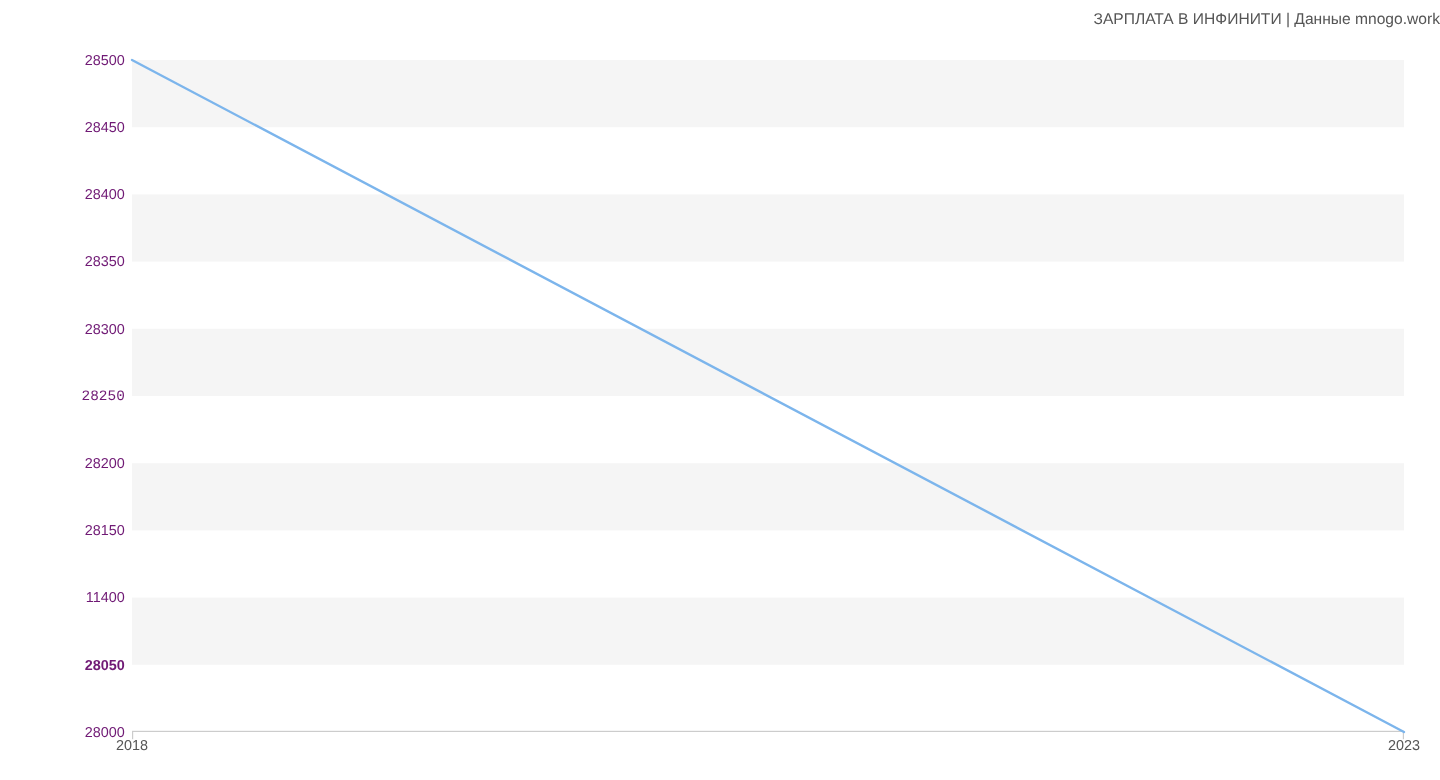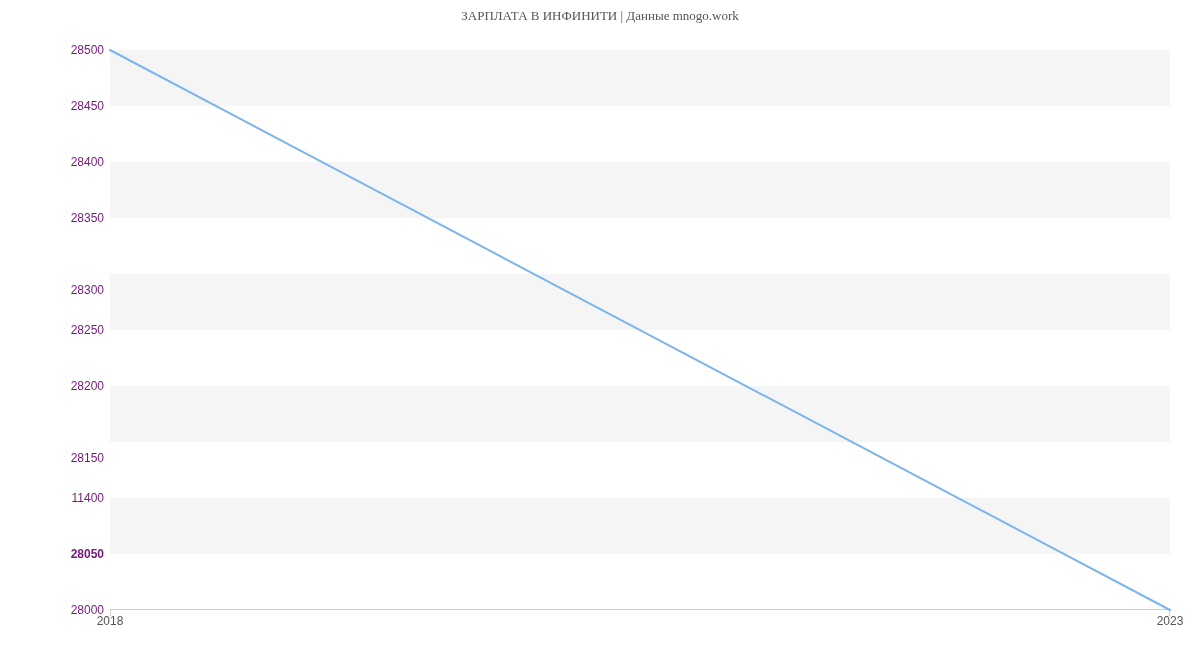--- a/index.html
+++ b/index.html
@@ -10,24 +10,23 @@
     background: #ffffff;
     font-family: Arial, Helvetica, sans-serif;
     color: #555555;
     font-size: 12px;
   }
   .title {
     position: absolute;
     top: 8px;
     left: 0;
     width: 1200px;
-    text-align: center;
+    text-align: right;
     font-size: 13px;
     color: #555555;
-    font-family: Liberation Serif, serif;
   }
   .plot-area {
     position: absolute;
     left: 110px;
     top: 50px;
     width: 1060px;
     height: 560px;
   }
   .band {
     position: absolute;
@@ -82,22 +81,22 @@
 
   <svg class="line-svg" viewBox="0 0 1060 560" preserveAspectRatio="none">
     <polyline id="series-line" fill="none" stroke-width="2" stroke-linejoin="round" stroke-linecap="round" points="0.0,0.0 1060.0,560.0" stroke="#7cb5ec"></polyline>
   </svg>
 </div>
 
 <div class="y-tick-label" style="top:50px;">28500</div>
 <div class="y-tick-label" style="top:106px;">28450</div>
 <div class="y-tick-label" style="top:162px;">28400</div>
 <div class="y-tick-label" style="top:218px;text-align:right;">28350</div>
-<div class="y-tick-label" style="top:274px;margin-top:16px;">28300</div>
-<div class="y-tick-label" style="top:330px;">28250</div>
+<div class="y-tick-label" style="top:274px;">28300</div>
+<div class="y-tick-label" style="top:330px;font-family:Liberation Mono, monospace;">28250</div>
 <div class="y-tick-label" style="top:386px;">28200</div>
-<div class="y-tick-label" style="top:442px;margin-top:16px;">28150</div>
+<div class="y-tick-label" style="top:442px;">28150</div>
 <div class="y-tick-label" style="top:498px;">11400</div>
 <div class="y-tick-label" style="top:554px;font-weight:bold;">28050</div>
 <div class="y-tick-label" style="top:610px;">28000</div>
 
 <div class="x-tick-label" style="left:110px;">2018</div>
 <div class="x-tick-label" style="left:1170px;text-align:center;">2023</div>
 
 </body></html>

